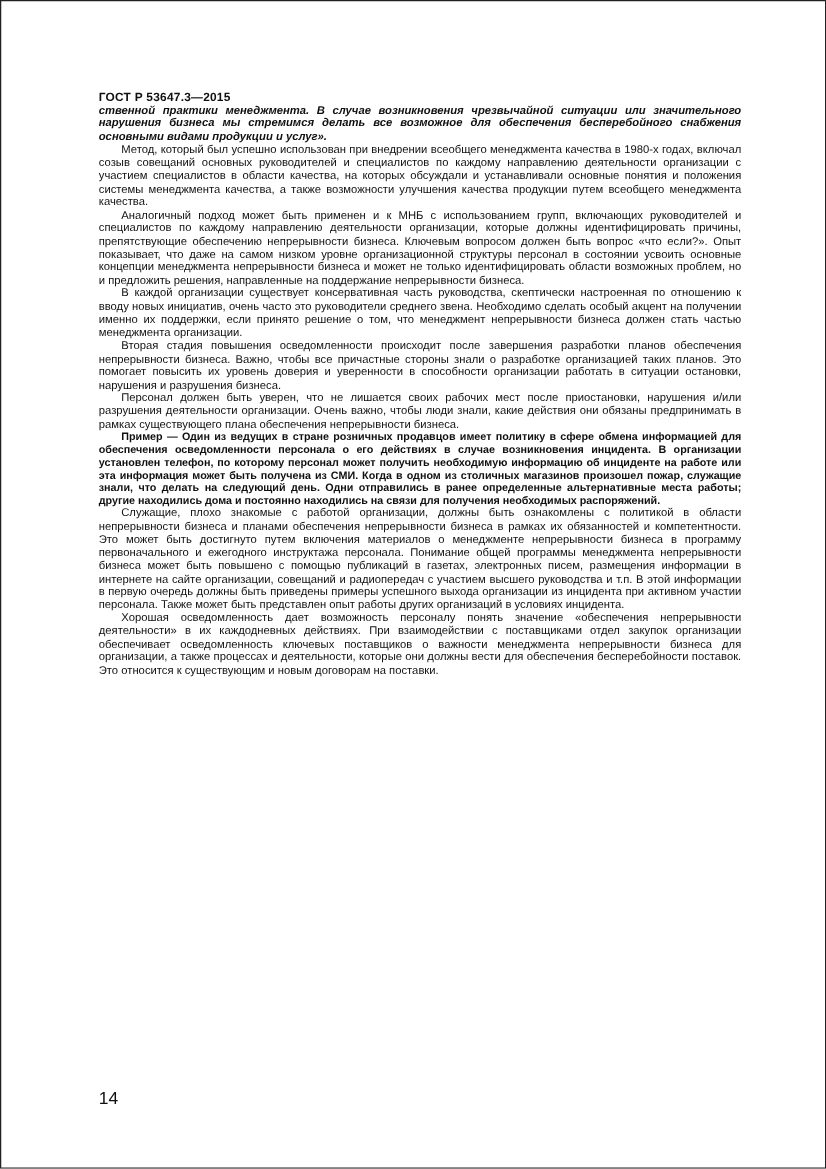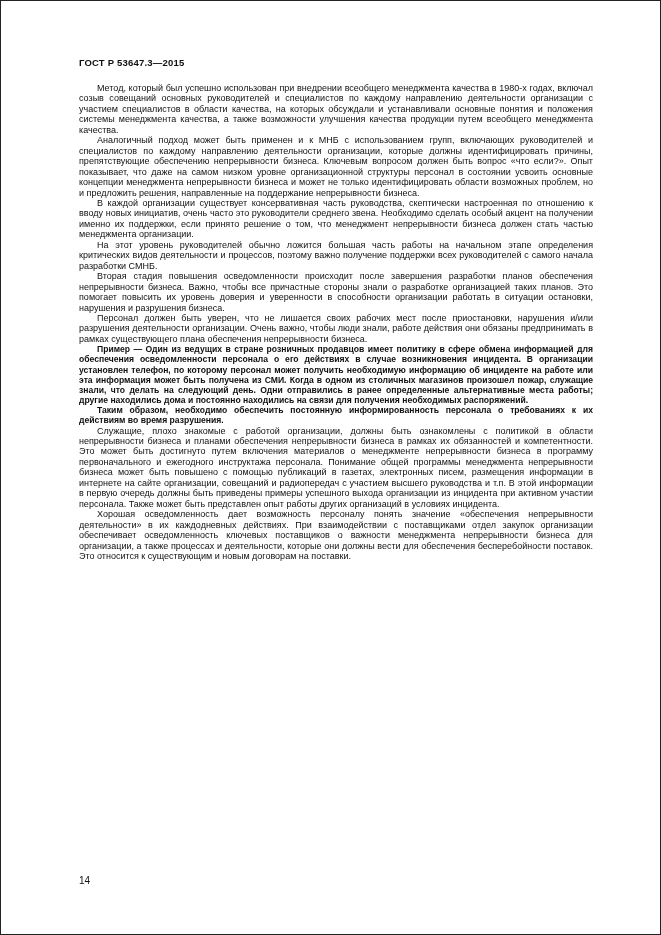--- a/index.html
+++ b/index.html
@@ -13,21 +13,21 @@
     height: 935px;
     box-sizing: border-box;
     background: #ffffff;
     border: 1px solid #222222;
     font-family: "Liberation Sans", "DejaVu Sans", sans-serif;
     color: #101010;
     overflow: hidden;
   }
   .doc-header {
     position: absolute;
-    top: 56px;
+    top: 72px;
     left: 78px;
     font-size: 9.5px;
     font-weight: bold;
     letter-spacing: 0.2px;
   }
   .doc-body {
     position: absolute;
     top: 82px;
     left: 78px;
     width: 514px;
@@ -49,38 +49,37 @@
   }
   .doc-body p.example {
     font-weight: bold;
     font-size: 8.6px;
     line-height: 10.15px;
   }
   .page-number {
     position: absolute;
     left: 78px;
     bottom: 48px;
-    font-size: 10px;
+    font-size: 14px;
   }
 </style>
 </head>
 <body>
 
 <div class="page">
 
   <div class="doc-header">ГОСТ Р 53647.3—2015</div>
 
   <div class="doc-body">
+    <p class="bi noindent">ственной практики менеджмента. В случае возникновения чрезвычайной ситуации или значительного нарушения бизнеса мы стремимся делать все возможное для обеспечения бесперебойного снабжения основными видами продукции и услуг».</p>
     <p>Метод, который был успешно использован при внедрении всеобщего менеджмента качества в 1980-х годах, включал созыв совещаний основных руководителей и специалистов по каждому направлению деятельности организации с участием специалистов в области качества, на которых обсуждали и устанавливали основные понятия и положения системы менеджмента качества, а также возможности улучшения качества продукции путем всеобщего менеджмента качества.</p>
     <p>Аналогичный подход может быть применен и к МНБ с использованием групп, включающих руководителей и специалистов по каждому направлению деятельности организации, которые должны идентифицировать причины, препятствующие обеспечению непрерывности бизнеса. Ключевым вопросом должен быть вопрос «что если?». Опыт показывает, что даже на самом низком уровне организационной структуры персонал в состоянии усвоить основные концепции менеджмента непрерывности бизнеса и может не только идентифицировать области возможных проблем, но и предложить решения, направленные на поддержание непрерывности бизнеса.</p>
     <p>В каждой организации существует консервативная часть руководства, скептически настроенная по отношению к вводу новых инициатив, очень часто это руководители среднего звена. Необходимо сделать особый акцент на получении именно их поддержки, если принято решение о том, что менеджмент непрерывности бизнеса должен стать частью менеджмента организации.</p>
-    <p>На этот уровень руководителей обычно ложится большая часть работы на начальном этапе определения критических видов деятельности и процессов, поэтому важно получение поддержки всех руководителей с самого начала разработки СМНБ.</p>
     <p>Вторая стадия повышения осведомленности происходит после завершения разработки планов обеспечения непрерывности бизнеса. Важно, чтобы все причастные стороны знали о разработке организацией таких планов. Это помогает повысить их уровень доверия и уверенности в способности организации работать в ситуации остановки, нарушения и разрушения бизнеса.</p>
-    <p>Персонал должен быть уверен, что не лишается своих рабочих мест после приостановки, нарушения и/или разрушения деятельности организации. Очень важно, чтобы люди знали, работе действия они обязаны предпринимать в рамках существующего плана обеспечения непрерывности бизнеса.</p>
+    <p>Персонал должен быть уверен, что не лишается своих рабочих мест после приостановки, нарушения и/или разрушения деятельности организации. Очень важно, чтобы люди знали, какие действия они обязаны предпринимать в рамках существующего плана обеспечения непрерывности бизнеса.</p>
     <p class="example">Пример — Один из ведущих в стране розничных продавцов имеет политику в сфере обмена информацией для обеспечения осведомленности персонала о его действиях в случае возникновения инцидента. В организации установлен телефон, по которому персонал может получить необходимую информацию об инциденте на работе или эта информация может быть получена из СМИ. Когда в одном из столичных магазинов произошел пожар, служащие знали, что делать на следующий день. Одни отправились в ранее определенные альтернативные места работы; другие находились дома и постоянно находились на связи для получения необходимых распоряжений.</p>
-    <p class="example">Таким образом, необходимо обеспечить постоянную информированность персонала о требованиях к их действиям во время разрушения.</p>
     <p>Служащие, плохо знакомые с работой организации, должны быть ознакомлены с политикой в области непрерывности бизнеса и планами обеспечения непрерывности бизнеса в рамках их обязанностей и компетентности. Это может быть достигнуто путем включения материалов о менеджменте непрерывности бизнеса в программу первоначального и ежегодного инструктажа персонала. Понимание общей программы менеджмента непрерывности бизнеса может быть повышено с помощью публикаций в газетах, электронных писем, размещения информации в интернете на сайте организации, совещаний и радиопередач с участием высшего руководства и т.п. В этой информации в первую очередь должны быть приведены примеры успешного выхода организации из инцидента при активном участии персонала. Также может быть представлен опыт работы других организаций в условиях инцидента.</p>
     <p>Хорошая осведомленность дает возможность персоналу понять значение «обеспечения непрерывности деятельности» в их каждодневных действиях. При взаимодействии с поставщиками отдел закупок организации обеспечивает осведомленность ключевых поставщиков о важности менеджмента непрерывности бизнеса для организации, а также процессах и деятельности, которые они должны вести для обеспечения бесперебойности поставок. Это относится к существующим и новым договорам на поставки.</p>
   </div>
 
   <div class="page-number">14</div>
 
 </div>
 
 </body></html>

